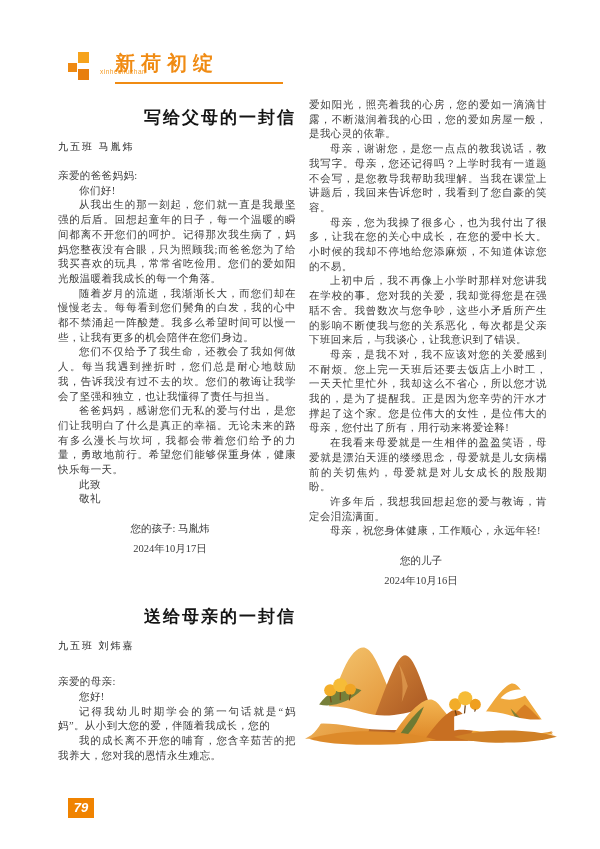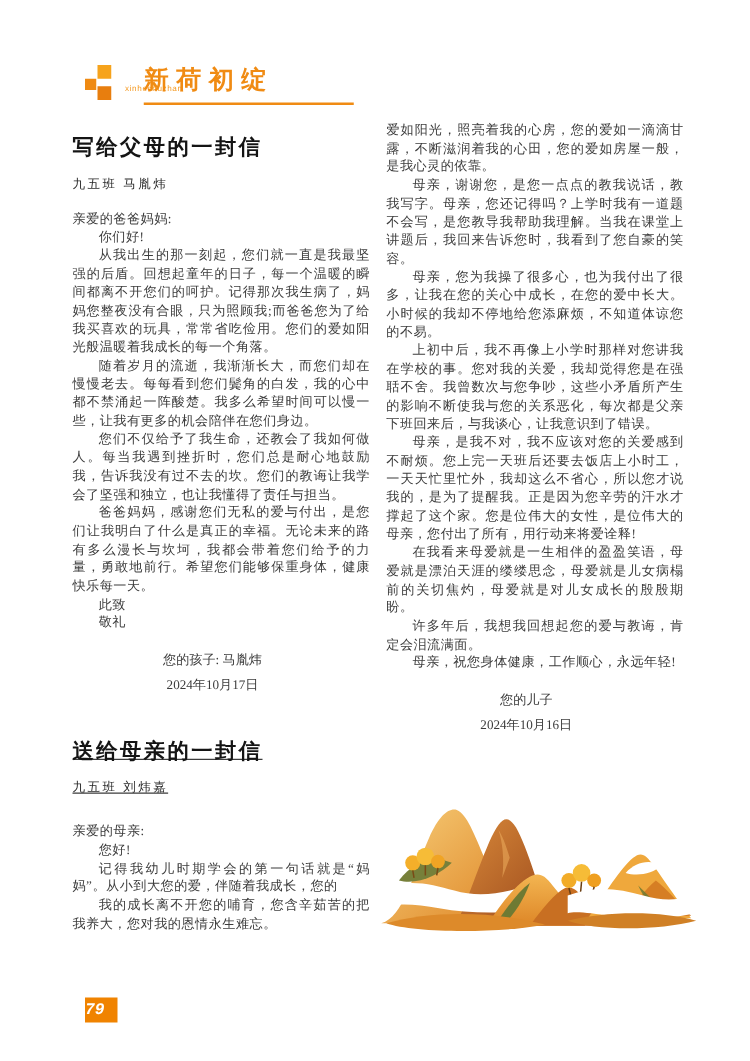--- a/index.html
+++ b/index.html
@@ -30,45 +30,45 @@
   .masthead-rule {
     position:absolute; left:115px; top:82px; width:168px; height:2px; background:#f08b13;
   }
 
   
   .col { position:absolute; width:238px; }
   .col-left  { left:58px;  top:106px; }
   .col-right { left:309px; top:98px; }
 
   .letter-title {
-    font-size:17px; font-weight:bold; color:#141414; text-align:left;
+    font-size:17px; font-weight:bold; color:#141414; text-align:right;
     letter-spacing:2px; margin-bottom:11px;
   }
   .byline { font-size:10px; color:#2a2a2a; letter-spacing:2px; margin-bottom:15px; }
 
   .body-text { font-size:10.5px; line-height:14.7px; color:#3c3c3c; }
   .body-text p { text-align:justify; text-justify:inter-ideograph; letter-spacing:.4px;font-family:Liberation Serif, serif; }
   .para   { text-indent:2em; }
   .flush  { text-indent:0; }
   .ind    { text-indent:2em; text-align:center; }
 
   .sig-block { margin-top:12px; text-align:center; padding-right:14px; line-height:20px; font-size:10.5px; color:#3c3c3c; }
 
-  .letter2-head { margin-top:30px;text-decoration:underline; }
+  .letter2-head { margin-top:46px; }
   .letter2-body { margin-top:22px; }
 
   
   .illus { position:absolute; left:303px; top:640px; width:262px; height:160px; }
 
   
   .page-badge {
     position:absolute; left:68px; top:798px; width:26px; height:20px;
     background:#f08300; color:#ffffff; font-weight:bold; font-style:italic;
-    font-size:13px; line-height:20px; text-align:left;
-    font-family:Liberation Mono, monospace;
+    font-size:13px; line-height:20px; text-align:center;
+    font-family:Liberation Sans, sans-serif;
   }
 </style>
 </head>
 <body>
 
 <div class="page">
 
   <div class="masthead">
     <div class="logo-squares">
       <div class="sq sq1"></div>

